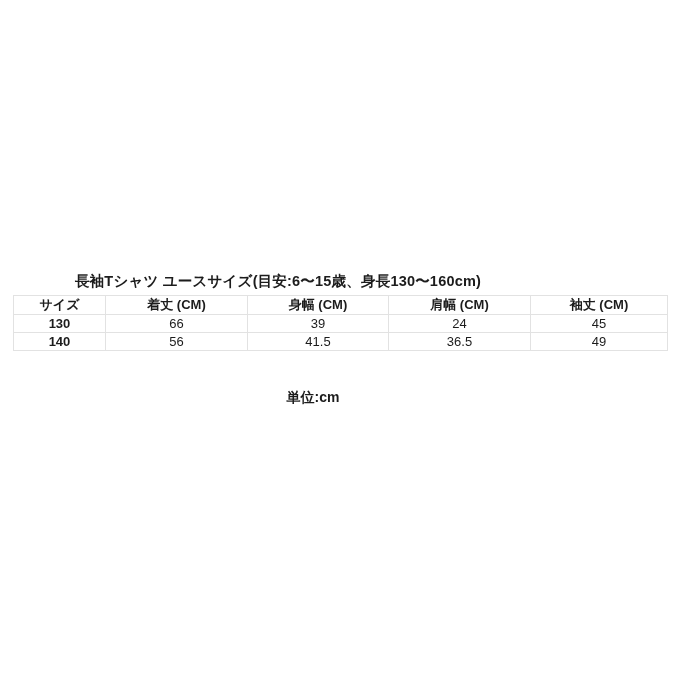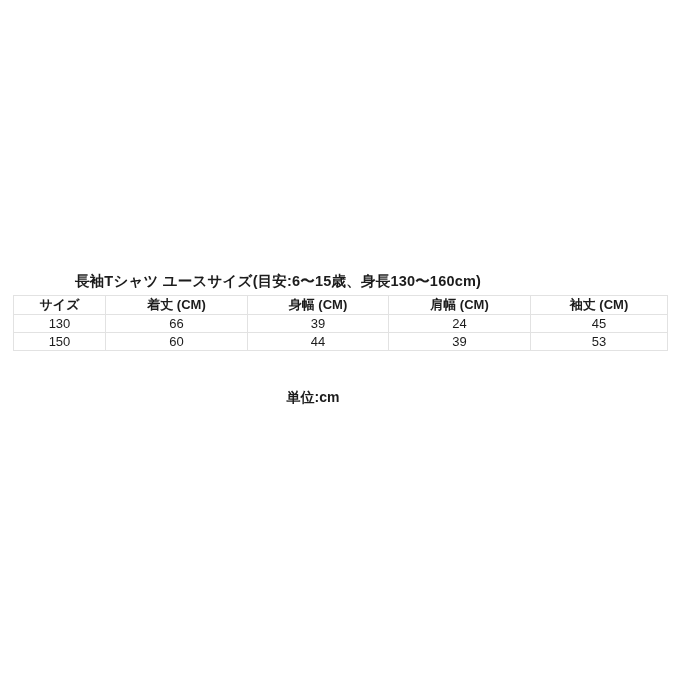--- a/index.html
+++ b/index.html
@@ -49,21 +49,21 @@
     font-weight: normal;
     background: #ffffff;
     overflow: hidden;
     white-space: nowrap;
     margin-top: 46px;
   }
   table.size-table th {
     font-weight: bold;
   }
   table.size-table td.size-col {
-    font-weight: normal;
+    font-weight: bold;
   }
   .unit-note {
     position: absolute;
     top: 389px;
     left: 0;
     width: 626px;
     text-align: center;
     font-size: 14px;
     font-weight: bold;
   }
@@ -94,24 +94,24 @@
     </thead>
     <tbody>
       <tr>
         <td class="size-col">130</td>
         <td>66</td>
         <td>39</td>
         <td>24</td>
         <td>45</td>
       </tr>
       <tr>
-        <td class="size-col">150</td>
-        <td>60</td>
-        <td>44</td>
-        <td>39</td>
-        <td>53</td>
+        <td class="size-col">140</td>
+        <td>56</td>
+        <td>41.5</td>
+        <td>36.5</td>
+        <td>49</td>
       </tr>
     </tbody>
   </table>
 
   <div class="unit-note">単位:cm</div>
 
 </div>
 
 </body></html>

